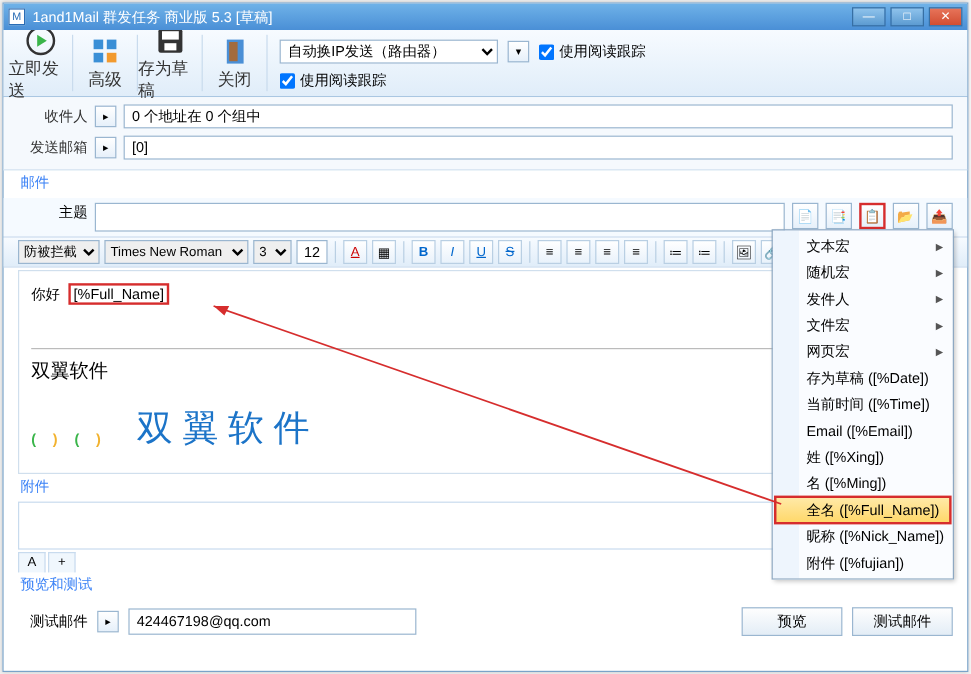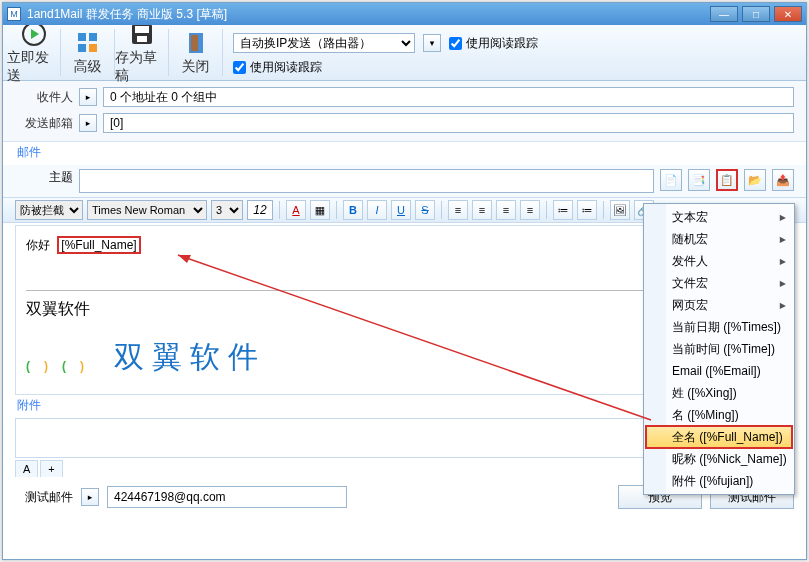--- a/index.html
+++ b/index.html
@@ -44,21 +44,21 @@
 .logo-txt{font-size:30px;color:#1c74c8;letter-spacing:8px;font-family:"Microsoft YaHei"}
 .attach{margin:2px 12px}
 .attach-box{height:40px;border:1px solid #c8dbee;background:#fff}
 .tabs{margin:2px 12px;display:flex;gap:2px}
 .tab{border:1px solid #c8dbee;border-bottom:none;background:#f0f7fd;padding:2px 7px;font-size:11px;cursor:pointer}
 .footer{margin:2px 12px}
 .testrow{display:flex;align-items:center;gap:8px;padding:6px 0}
 .testrow .lab{width:58px;text-align:right}
 .testrow input{width:240px;height:22px;border:1px solid #9ab6d0;padding:2px 6px}
 .stdbtn{width:84px;height:24px;border:1px solid #9ab6d0;background:linear-gradient(#fefefe,#e3edf6);cursor:pointer;font-size:12px}
-.menu{position:absolute;left:640px;top:200px;width:152px;background:linear-gradient(90deg,#eef5fd 0,#eef5fd 22px,#fafcff 22px);border:1px solid #8ea8c2;box-shadow:2px 2px 4px rgba(0,0,0,.25);padding:2px}
+.menu{position:absolute;left:640px;top:188px;width:152px;background:linear-gradient(90deg,#eef5fd 0,#eef5fd 22px,#fafcff 22px);border:1px solid #8ea8c2;box-shadow:2px 2px 4px rgba(0,0,0,.25);padding:2px}
 .mitem{height:22px;display:flex;align-items:center;padding-left:26px;padding-right:6px;cursor:pointer;position:relative;white-space:nowrap;font-size:12px}
 .mitem.sub::after{content:"▶";position:absolute;right:6px;font-size:8px;color:#555}
 .mitem.hl{background:linear-gradient(#ffe9a7,#ffd86b);border:1px solid #e0a92e;padding-left:25px}
 .mitem.boxed{outline:2px solid #d62d2d;outline-offset:-1px}
 .arrow-svg{position:absolute;left:0;top:0;pointer-events:none}
 </style>
 </head>
 <body>
 
 <div class="window">
@@ -159,21 +159,21 @@
     <span class="icobtn">📑</span>
     <span class="icobtn copy">📋</span>
     <span class="icobtn">📂</span>
     <span class="icobtn">📤</span>
   </div>
 
   <div class="editbar">
     <select style="width:68px"><option>防被拦截</option></select>
     <select style="width:120px"><option>Times New Roman</option></select>
     <select style="width:32px"><option>3</option></select>
-    <input style="width: 26px; height: 20px; border: 1px solid rgb(154, 182, 208); text-align: center; font-style: italic;" value="12">
+    <input style="width: 26px; height: 20px; border: 1px solid rgb(154, 182, 208); text-align: center;" value="12">
     <span class="sep"></span>
     <span class="eb" style="color:#c00;text-decoration:underline">A</span>
     <span class="eb">▦</span>
     <span class="sep"></span>
     <span class="eb" style="color:#06c;font-weight:bold">B</span>
     <span class="eb" style="color:#06c;font-style:italic">I</span>
     <span class="eb" style="color:#06c;text-decoration:underline">U</span>
     <span class="eb" style="color:#06c;text-decoration:line-through">S</span>
     <span class="sep"></span>
     <span class="eb">≡</span>
@@ -210,37 +210,38 @@
     <span class="section-lbl" style="margin-left:2px">附件</span>
     <div class="attach-box"></div>
   </div>
 
   <div class="tabs">
     <div class="tab">A</div>
     <div class="tab">+</div>
   </div>
 
   <div class="footer">
+    <span class="section-lbl" style="margin-left:2px">预览和测试</span>
     <div class="testrow">
       <span class="lab">测试邮件</span>
       <span class="btn-small">▸</span>
       <input type="text" value="424467198@qq.com" style="">
       <div style="flex:1"></div>
       <button class="stdbtn">预览</button>
       <button class="stdbtn">测试邮件</button>
     </div>
   </div>
 
   <div class="menu">
     <div class="mitem sub">文本宏</div>
     <div class="mitem sub">随机宏</div>
     <div class="mitem sub">发件人</div>
     <div class="mitem sub">文件宏</div>
     <div class="mitem sub">网页宏</div>
-    <div class="mitem">当前日期 ([%Times])</div>
+    <div class="mitem">存为草稿 ([%Date])</div>
     <div class="mitem">当前时间 ([%Time])</div>
     <div class="mitem">Email ([%Email])</div>
     <div class="mitem">姓 ([%Xing])</div>
     <div class="mitem">名 ([%Ming])</div>
     <div class="mitem hl boxed">全名 ([%Full_Name])</div>
     <div class="mitem">昵称 ([%Nick_Name])</div>
     <div class="mitem">附件 ([%fujian])</div>
   </div>
 
   <svg class="arrow-svg" width="805" height="558">

